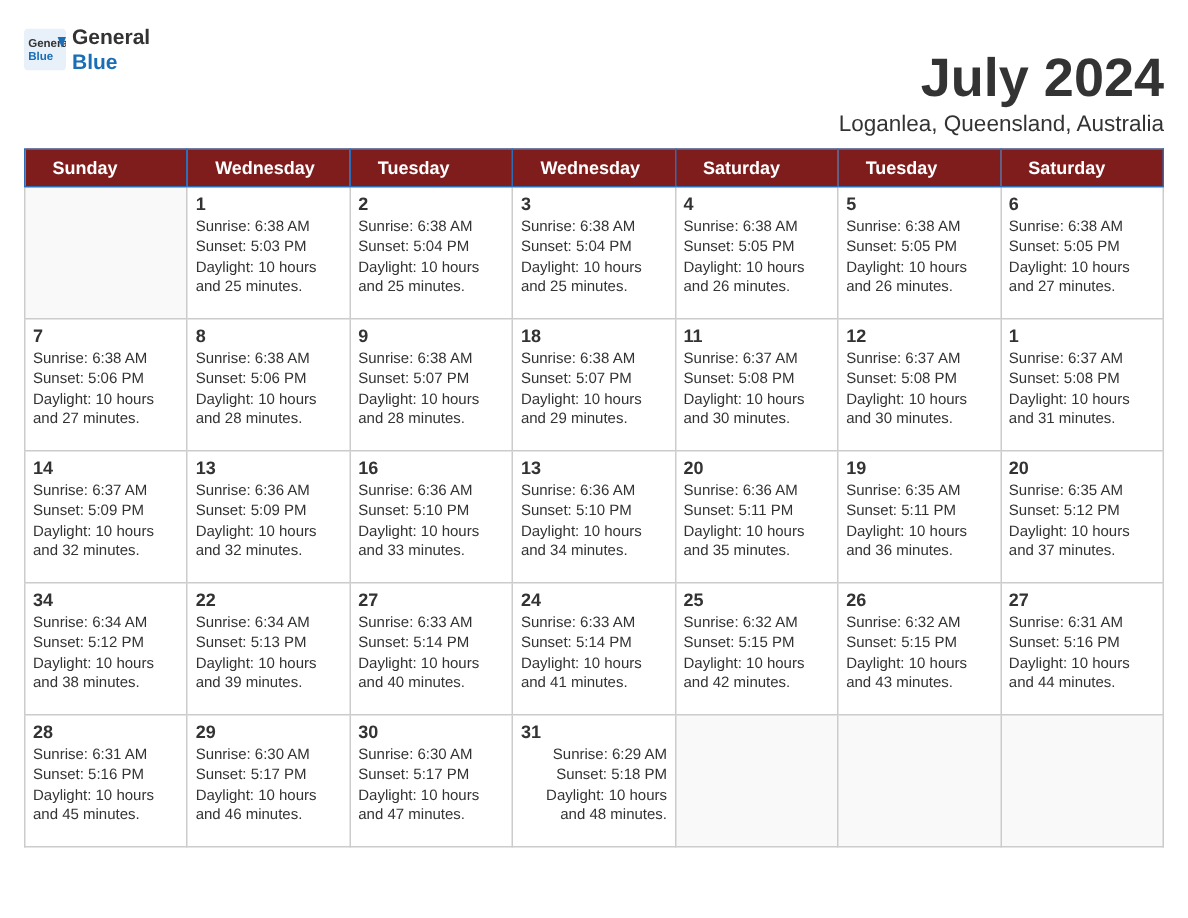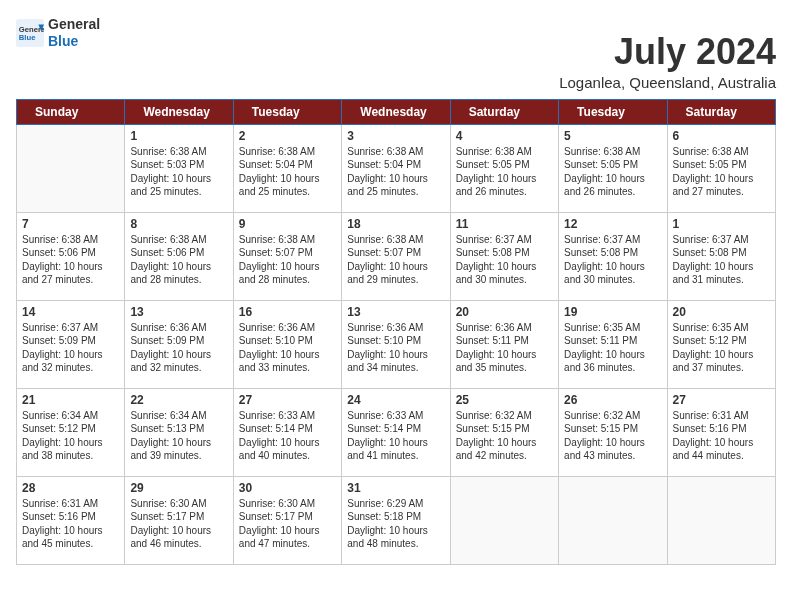--- a/index.html
+++ b/index.html
@@ -255,21 +255,21 @@
         <td>
           <div class="day-number">20</div>
           <div class="day-info" style="white-space: pre-line;">Sunrise: 6:35 AM
 Sunset: 5:12 PM
 Daylight: 10 hours
 and 37 minutes.</div>
         </td>
       </tr>
       <tr>
         <td>
-          <div class="day-number">21</div>
+          <div class="day-number">34</div>
           <div class="day-info" style="white-space: pre-line;">Sunrise: 6:34 AM
 Sunset: 5:12 PM
 Daylight: 10 hours
 and 38 minutes.</div>
         </td>
         <td>
           <div class="day-number">22</div>
           <div class="day-info" style="white-space: pre-line;">Sunrise: 6:34 AM
 Sunset: 5:13 PM
 Daylight: 10 hours
@@ -328,21 +328,21 @@
         </td>
         <td>
           <div class="day-number">30</div>
           <div class="day-info" style="white-space: pre-line;">Sunrise: 6:30 AM
 Sunset: 5:17 PM
 Daylight: 10 hours
 and 47 minutes.</div>
         </td>
         <td>
           <div class="day-number">31</div>
-          <div class="day-info" style="white-space: pre-line;">Sunrise: 6:29 AM
+          <div class="day-info" style="white-space: pre-line; text-align: right;">Sunrise: 6:29 AM
 Sunset: 5:18 PM
 Daylight: 10 hours
 and 48 minutes.</div>
         </td>
         <td class="empty"></td>
         <td class="empty"></td>
         <td class="empty"></td>
       </tr>
     </tbody>
 </table>

